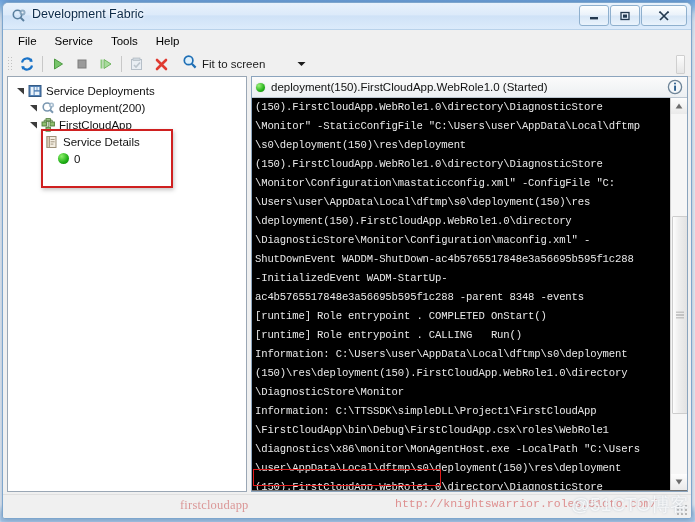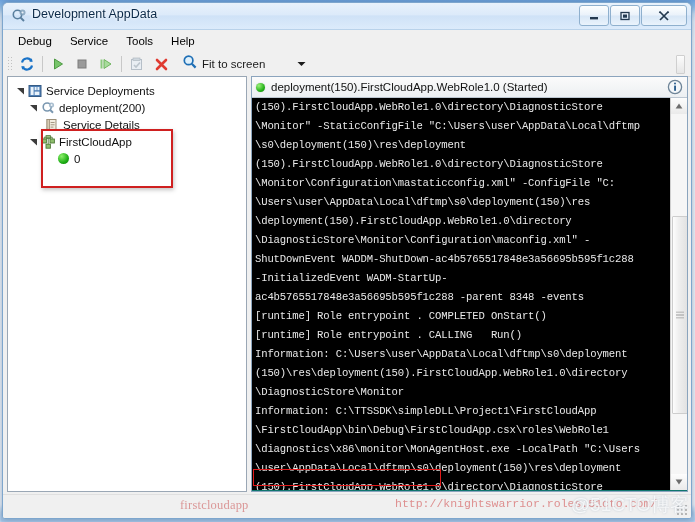--- a/index.html
+++ b/index.html
@@ -121,21 +121,21 @@
   .tree-panel{
     position:absolute;left:4px;top:1px;width:238px;height:414px;
     background:#fff;border:1px solid #9aa7b5;
     overflow:hidden;
   }
   .splitter{
     position:absolute;left:243px;top:1px;width:4px;height:414px;
   }
   .console-panel{
     position:absolute;left:248px;top:1px;width:435px;height:414px;
-    border:1px solid #8ba4bd;background:#0f766e;
+    border:1px solid #8ba4bd;background:#737373;
     overflow:hidden;
   }
   .console-head{
     height:20px;background:linear-gradient(to bottom,#fbfbfb,#eceff2);
     border-bottom:1px solid #bcc6d1;
     display:flex;align-items:center;padding:0 4px;position:relative;
   }
   .status-dot{
     width:9px;height:9px;border-radius:50%;
     background:radial-gradient(circle at 32% 30%,#9bf07a,#23b118 62%,#0e7a0a);
@@ -259,21 +259,21 @@
 
   <div class="titlebar">
     <span class="title-icon">
       <svg width="16" height="16" viewBox="0 0 16 16">
         <circle cx="6.5" cy="6.5" r="4.2" fill="none" stroke="#5a7f9e" stroke-width="1.6"></circle>
         <line x1="9.6" y1="9.6" x2="13" y2="13" stroke="#5a7f9e" stroke-width="2"></line>
         <circle cx="11.5" cy="4.5" r="3" fill="#7d9db8" opacity=".8"></circle>
         <circle cx="11.5" cy="4.5" r="1.1" fill="#eaf1f7"></circle>
       </svg>
     </span>
-    <span class="title-text">Development AppData</span>
+    <span class="title-text">Development Fabric</span>
     <div class="wbtns">
       <div class="wbtn">
         <svg width="12" height="10" viewBox="0 0 12 10">
           <rect x="2" y="6" width="8" height="2.4" fill="#23394f"></rect>
         </svg>
       </div>
       <div class="wbtn">
         <svg width="12" height="11" viewBox="0 0 12 11">
           <rect x="2" y="2" width="8" height="7" fill="none" stroke="#23394f" stroke-width="1.3"></rect>
           <rect x="4" y="4" width="4" height="3.2" fill="#23394f"></rect>
@@ -282,21 +282,21 @@
       <div class="wbtn close">
         <svg width="14" height="12" viewBox="0 0 14 12">
           <path d="M3 2 L11 10 M11 2 L3 10" stroke="#23394f" stroke-width="1.7" fill="none"></path>
           <path d="M2.2 2.6 L3.6 1.6 M10.4 1.6 L11.8 2.6" stroke="#23394f" stroke-width="1.5"></path>
         </svg>
       </div>
     </div>
   </div>
 
   <div class="menubar">
-    <div class="menuitem">Debug</div>
+    <div class="menuitem">File</div>
     <div class="menuitem">Service</div>
     <div class="menuitem">Tools</div>
     <div class="menuitem">Help</div>
   </div>
 
   <div class="toolbar">
     <div class="grip"></div>
     <div class="tbtn" title="Refresh">
       <svg width="16" height="16" viewBox="0 0 16 16">
         <path d="M3 6.5 A5 5 0 0 1 12.4 5.2" fill="none" stroke="#1a73c8" stroke-width="2.1"></path>
@@ -386,52 +386,52 @@
             <svg width="15" height="14" viewBox="0 0 15 14">
               <circle cx="6.2" cy="6" r="4" fill="none" stroke="#7a97b0" stroke-width="1.6"></circle>
               <line x1="9" y1="8.8" x2="12" y2="11.8" stroke="#7a97b0" stroke-width="2"></line>
               <circle cx="10.5" cy="4" r="2.6" fill="#9cb4c8" opacity=".85"></circle>
               <circle cx="10.5" cy="4" r="1" fill="#eef4f9"></circle>
             </svg>
           </span>
           <span class="tlabel">deployment(200)</span>
         </div>
 
-        <div class="trow indent2">
-          <span class="ticon">
-            <svg width="14" height="14" viewBox="0 0 14 14">
-              <rect x="2" y="1.5" width="9" height="11" fill="#f2ece0" stroke="#9c8f78" stroke-width="1"></rect>
-              <rect x="2" y="1.5" width="2.6" height="11" fill="#d9cdb5" stroke="#9c8f78" stroke-width=".8"></rect>
-              <line x1="5.6" y1="4.5" x2="9.6" y2="4.5" stroke="#9c8f78" stroke-width=".9"></line>
-              <line x1="5.6" y1="6.8" x2="9.6" y2="6.8" stroke="#9c8f78" stroke-width=".9"></line>
-              <line x1="5.6" y1="9.1" x2="8.4" y2="9.1" stroke="#9c8f78" stroke-width=".9"></line>
-            </svg>
-          </span>
-          <span class="tlabel">Service Details</span>
-        </div>
-
         <div class="trow indent1">
           <span class="expander">
             <svg width="9" height="9" viewBox="0 0 9 9">
                 <path d="M1 2 L8 2 L8 8.5 Z" fill="#3c3c3c"></path>
               </svg>
           </span>
           <span class="ticon">
             <svg width="15" height="14" viewBox="0 0 15 14">
               <rect x="1" y="4" width="4.4" height="4" fill="#8fbf6f" stroke="#4f7a38" stroke-width=".9"></rect>
               <rect x="9" y="4" width="4.4" height="4" fill="#8fbf6f" stroke="#4f7a38" stroke-width=".9"></rect>
               <rect x="5" y="9.2" width="4.4" height="4" fill="#8fbf6f" stroke="#4f7a38" stroke-width=".9"></rect>
               <rect x="5" y="0.6" width="4.4" height="3" fill="#b6d8a0" stroke="#4f7a38" stroke-width=".8"></rect>
               <line x1="7.2" y1="3.6" x2="7.2" y2="9.2" stroke="#4f7a38" stroke-width=".9"></line>
               <line x1="3.2" y1="4" x2="3.2" y2="2.2" stroke="#4f7a38" stroke-width=".9"></line>
               <line x1="11.2" y1="4" x2="11.2" y2="2.2" stroke="#4f7a38" stroke-width=".9"></line>
               <line x1="3.2" y1="2.2" x2="11.2" y2="2.2" stroke="#4f7a38" stroke-width=".9"></line>
             </svg>
           </span>
           <span class="tlabel">FirstCloudApp</span>
+        </div>
+
+        <div class="trow indent2">
+          <span class="ticon">
+            <svg width="14" height="14" viewBox="0 0 14 14">
+              <rect x="2" y="1.5" width="9" height="11" fill="#f2ece0" stroke="#9c8f78" stroke-width="1"></rect>
+              <rect x="2" y="1.5" width="2.6" height="11" fill="#d9cdb5" stroke="#9c8f78" stroke-width=".8"></rect>
+              <line x1="5.6" y1="4.5" x2="9.6" y2="4.5" stroke="#9c8f78" stroke-width=".9"></line>
+              <line x1="5.6" y1="6.8" x2="9.6" y2="6.8" stroke="#9c8f78" stroke-width=".9"></line>
+              <line x1="5.6" y1="9.1" x2="8.4" y2="9.1" stroke="#9c8f78" stroke-width=".9"></line>
+            </svg>
+          </span>
+          <span class="tlabel">Service Details</span>
         </div>
 
 
         <div class="trow indent3">
           <span class="greendot"></span>
           <span class="tlabel">0</span>
         </div>
 
       </div>
       <div class="redbox"></div>

